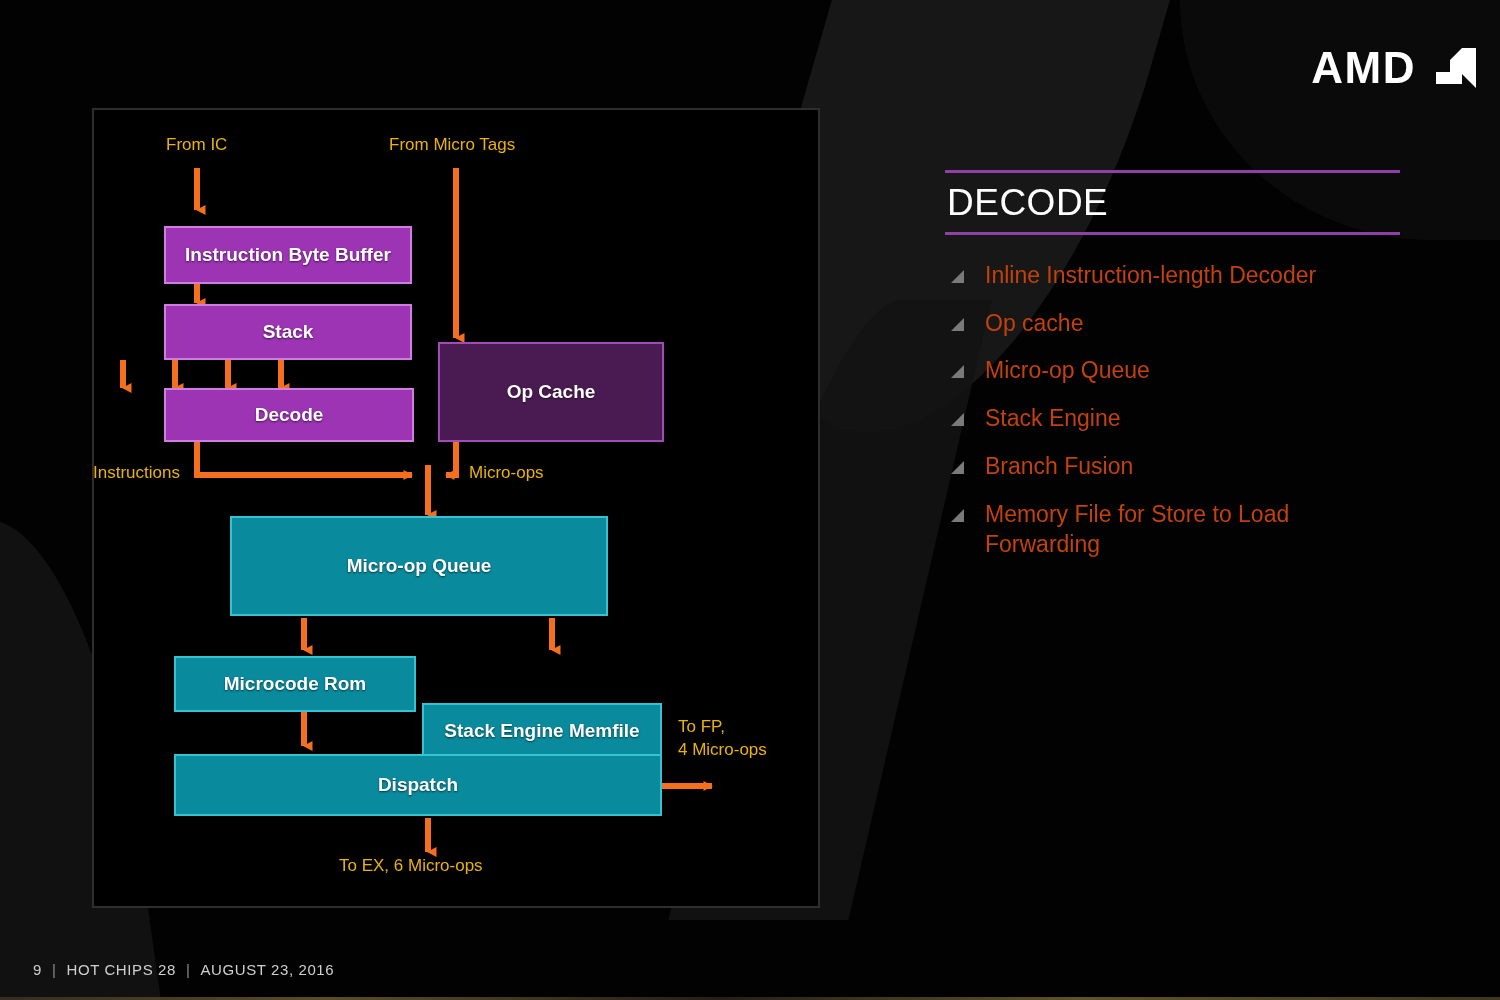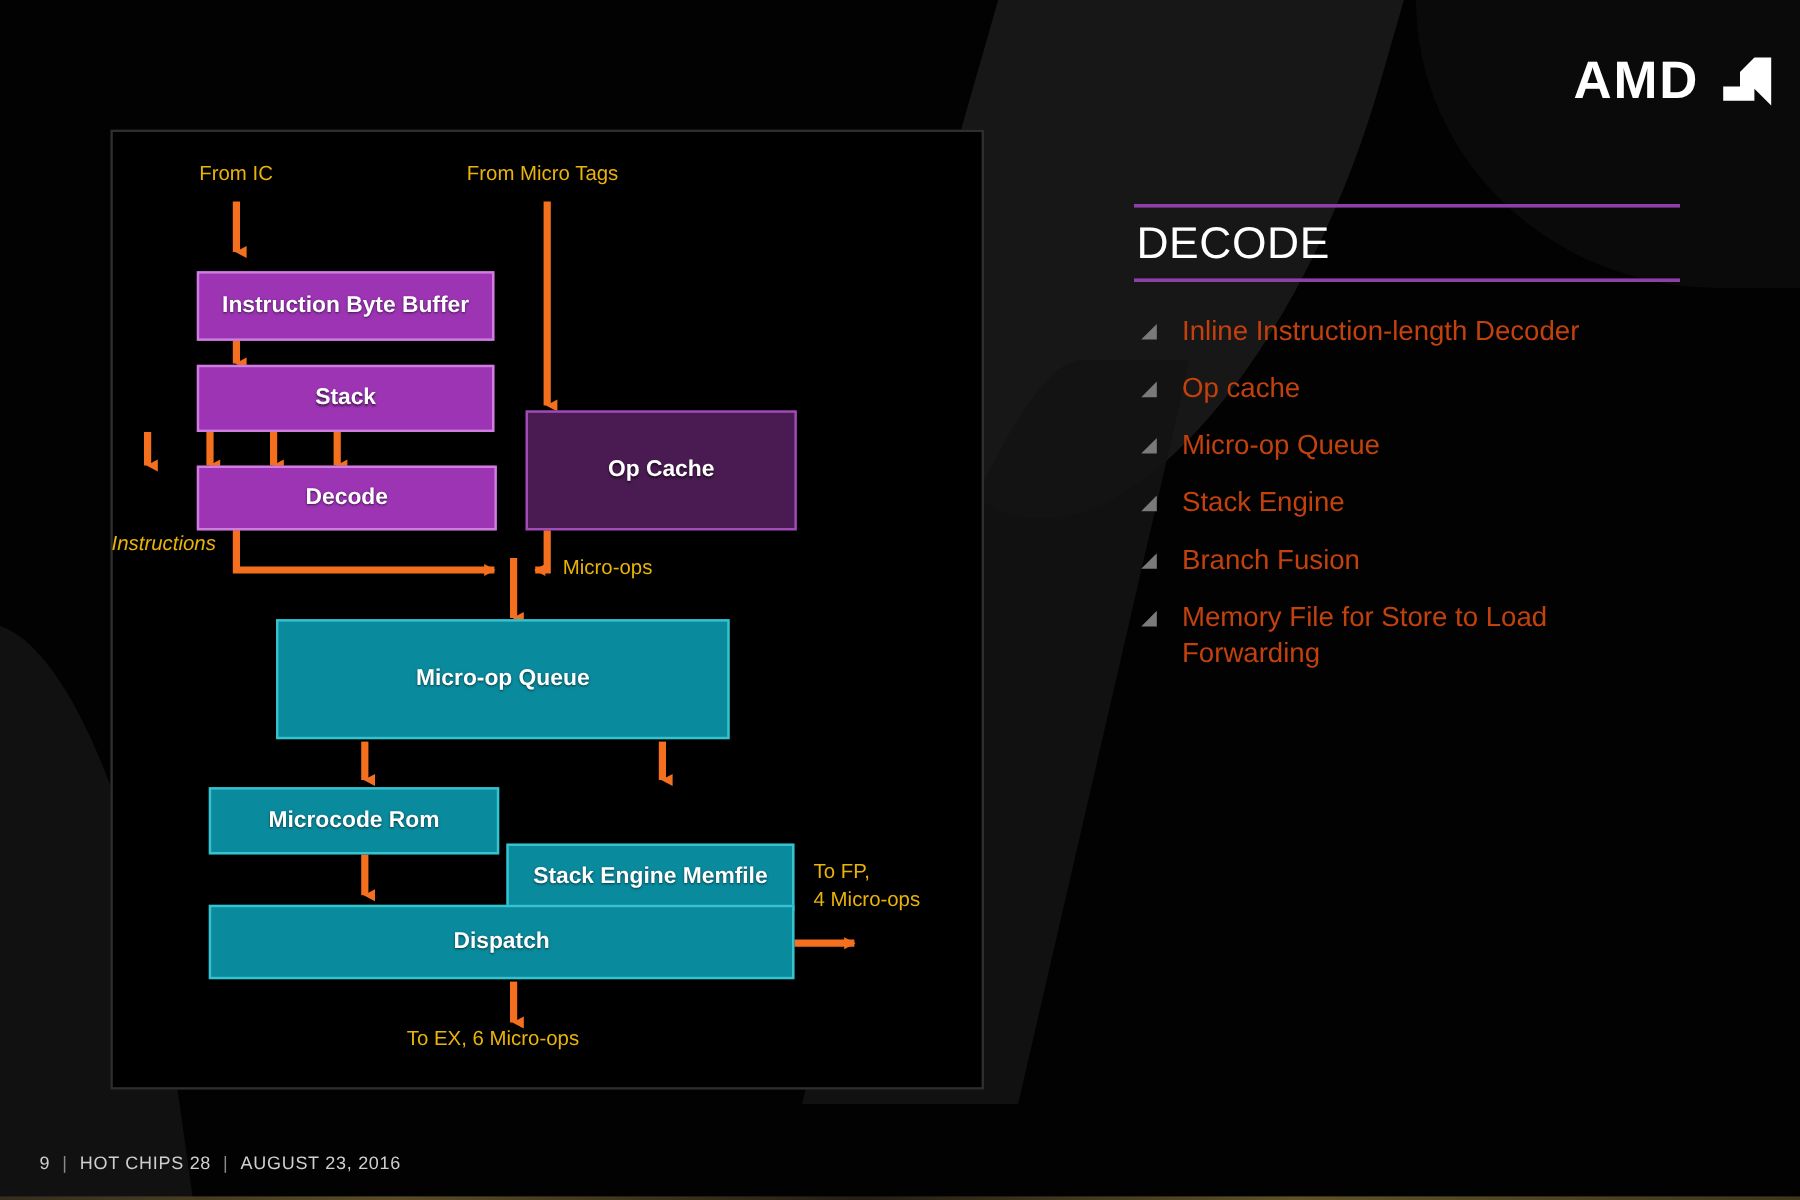--- a/index.html
+++ b/index.html
@@ -253,21 +253,21 @@
     <div class="flow-label" style="left:295px; top:24px;">From Micro Tags</div>
 
     <div class="node-box box-purple" style="left:70px; top:104px; width:248px; height:58px;margin-top:12px;">Instruction Byte Buffer</div>
 
     <div class="node-box box-purple" style="left:70px; top:194px; width:248px; height:56px;">Stack</div>
 
     <div class="node-box box-purple" style="left:70px; top:278px; width:250px; height:54px;">Decode</div>
 
     <div class="node-box box-darkpurple" style="left:344px; top:232px; width:226px; height:100px;">Op Cache</div>
 
-    <div class="flow-label" style="left:-1px; top:332px;font-style:italic;">Instructions</div>
+    <div class="flow-label" style="left:-1px; top:352px;">Instructions</div>
     <div class="flow-label" style="left:375px; top:352px;">Micro-ops</div>
 
     <div class="node-box box-teal" style="left:136px; top:406px; width:378px; height:100px;">Micro-op Queue</div>
 
     <div class="node-box box-teal" style="left:80px; top:546px; width:242px; height:56px;text-align:center;">Microcode Rom</div>
 
     <div class="node-box box-teal" style="left:328px; top:546px; width:240px; height:56px;margin-top:47px;">Stack Engine Memfile</div>
 
     <div class="node-box box-teal" style="left:80px; top:644px; width:488px; height:62px;">Dispatch</div>
 

